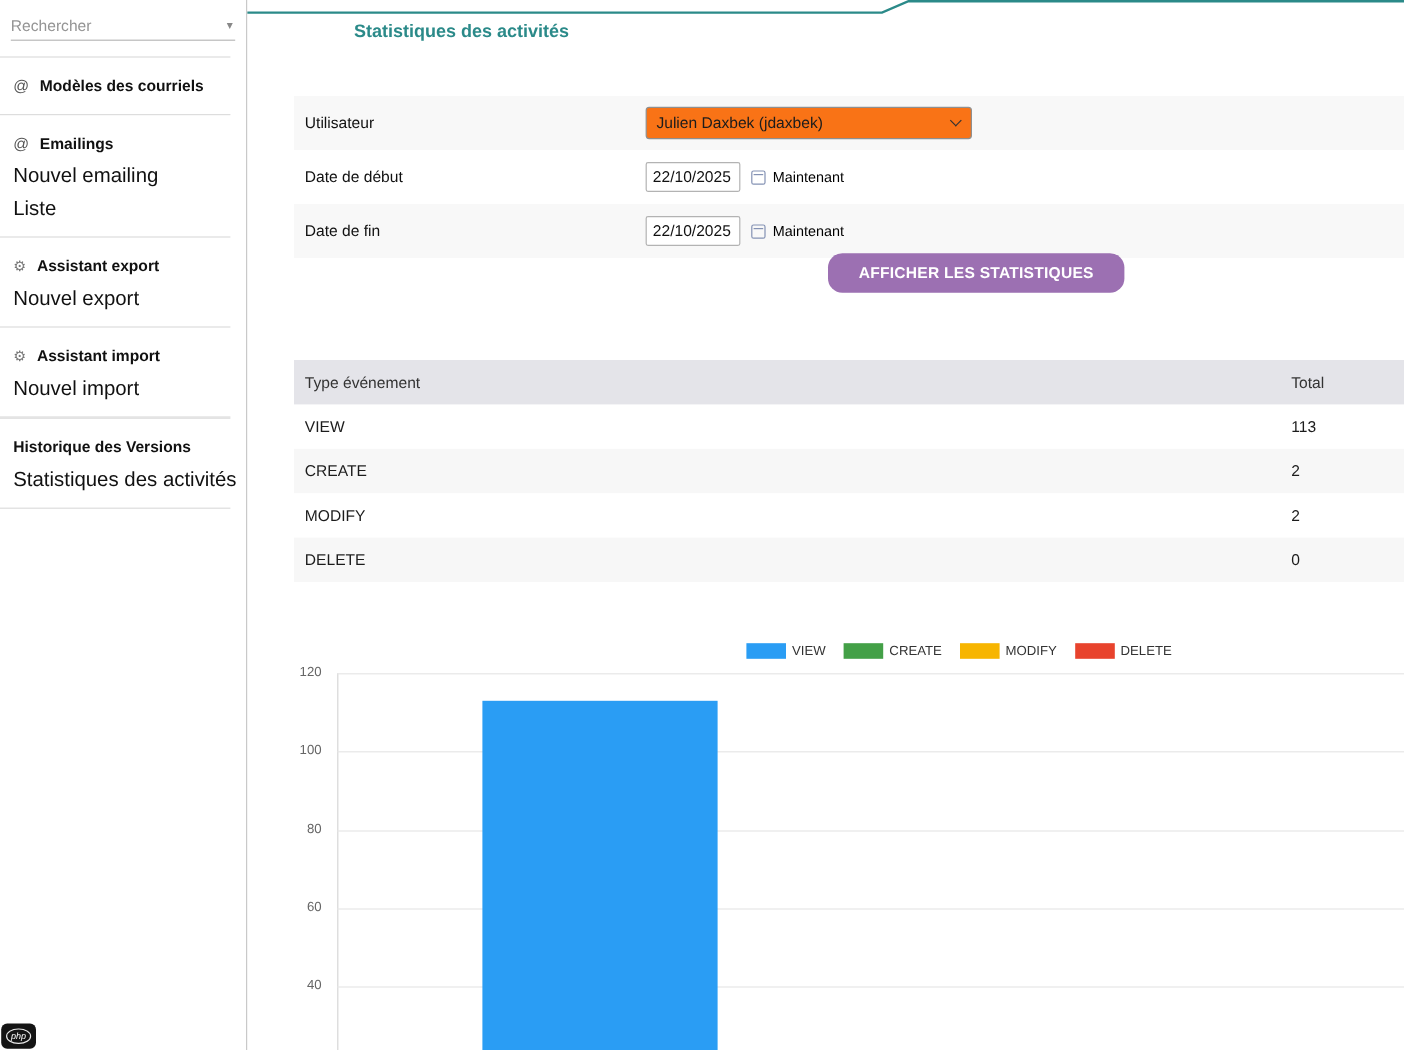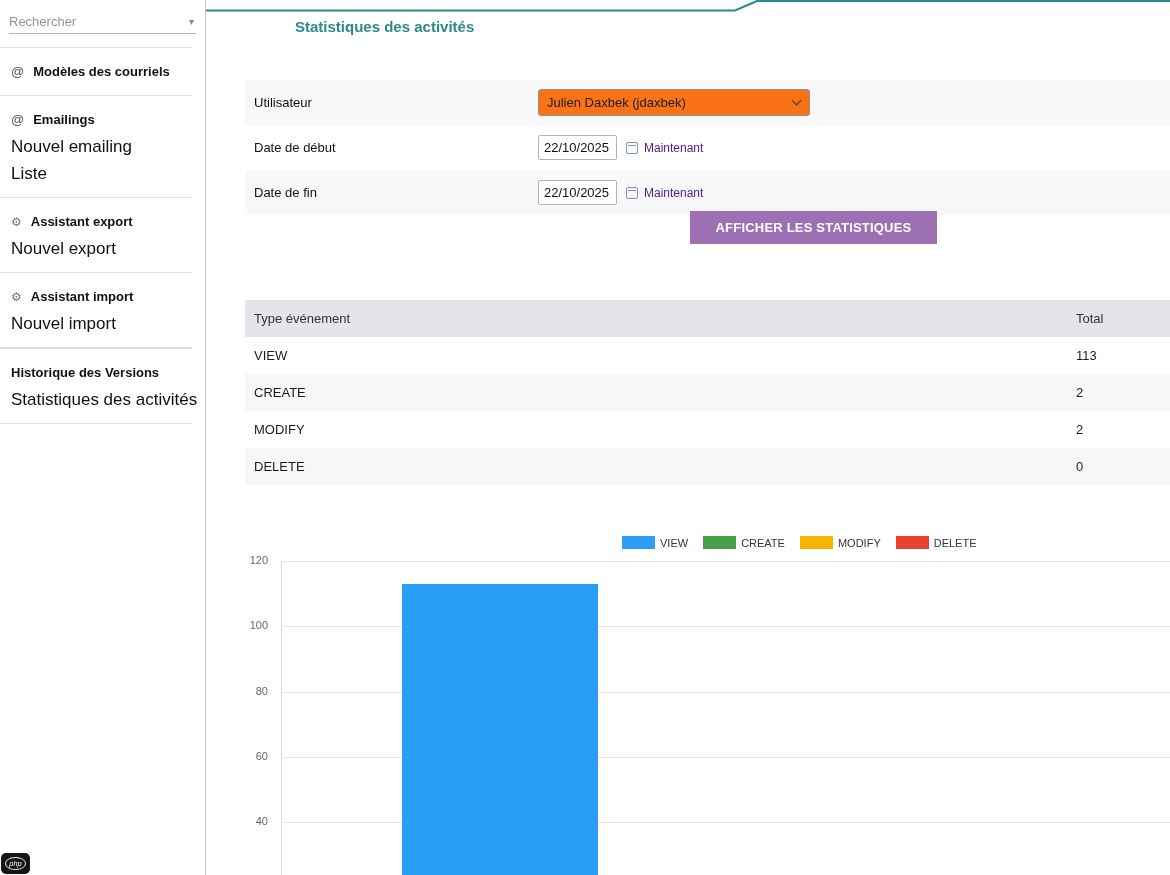--- a/index.html
+++ b/index.html
@@ -34,22 +34,22 @@
   .form-table { position:absolute; left:39px; top:80px; right:0; }
   .form-row { height:45px; display:flex; align-items:center; }
   .form-row.odd { background:#f8f8f8; }
   .form-label { width:293px; padding-left:9px; font-size:13px; color:#111; }
   .form-field { display:flex; align-items:center; }
   .select-box { width:272px; height:27px; border:1px solid #8f8f8f; border-radius:3px; background:#f97316; display:flex; align-items:center; justify-content:space-between; padding:0 9px 0 8px; cursor:pointer; font-size:13px; }
   .select-caret { width:7px; height:7px; border-right:1.5px solid #333; border-bottom:1.5px solid #333; transform:rotate(45deg); margin-top:-4px; }
   .date-input { width:79px; height:25px; border:1px solid #b3b3b3; border-radius:2px; font-size:13px; padding:0 5px; font-family:inherit; color:#111; background:#fff; }
   .cal-icon { width:12px; height:12px; border:1px solid #8492b4; border-radius:2px; margin-left:9px; position:relative; display:inline-block; cursor:pointer; flex:none; }
   .cal-icon::before { content:""; position:absolute; left:1px; right:1px; top:2px; height:1px; background:#8492b4; }
-  .now-link { margin-left:6px; color:#4c1d95; font-size:12px; cursor:pointer; text-decoration:none; }
-  .submit-btn { position:absolute; left:484px; top:211px; width:247px; height:33px; background:#9c70b2; border:none; border-radius:0; color:#fff; font-weight:700; font-size:13px; font-family:inherit; letter-spacing:.2px; cursor:pointer; }
+  .now-link { margin-left:6px; color:#000000; font-size:12px; cursor:pointer; text-decoration:none; }
+  .submit-btn { position:absolute; left:484px; top:211px; width:247px; height:33px; background:#9c70b2; border:none; border-radius:12px; color:#fff; font-weight:700; font-size:13px; font-family:inherit; letter-spacing:.2px; cursor:pointer; }
 
   .result-table { position:absolute; left:39px; top:300px; right:0; }
   .rt-row { height:37px; display:flex; align-items:center; font-size:13px; }
   .rt-header { background:#e4e4e9; color:#333; }
   .rt-row.alt { background:#f7f7f7; }
   .rt-col1 { flex:1; padding-left:9px; }
   .rt-col2 { width:94px; }
 
   .chart-legend { position:absolute; left:416px; top:536px; display:flex; align-items:center; gap:15px; }
   .legend-item { display:flex; align-items:center; gap:5px; }

